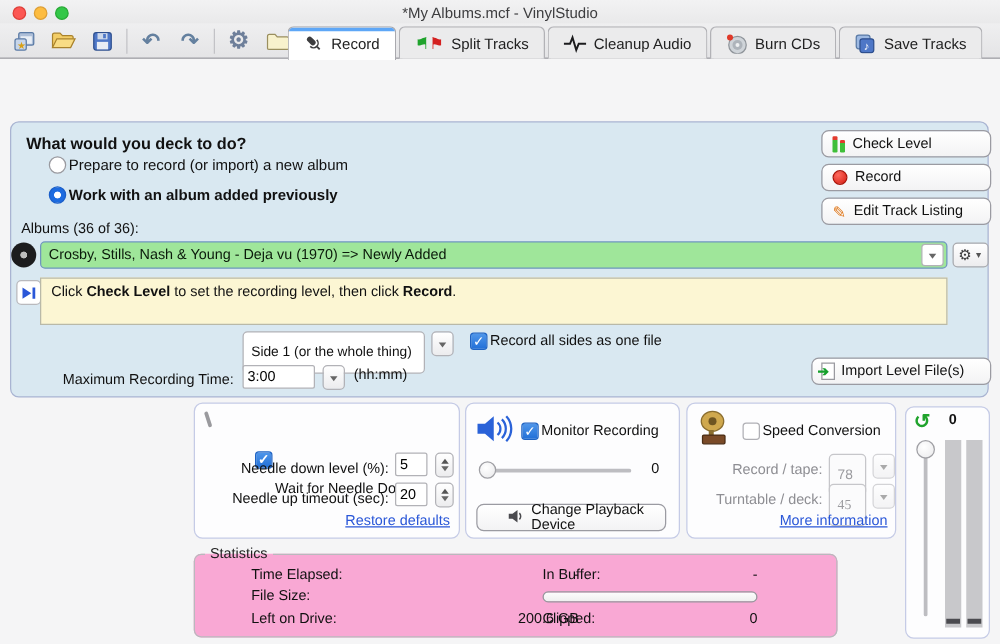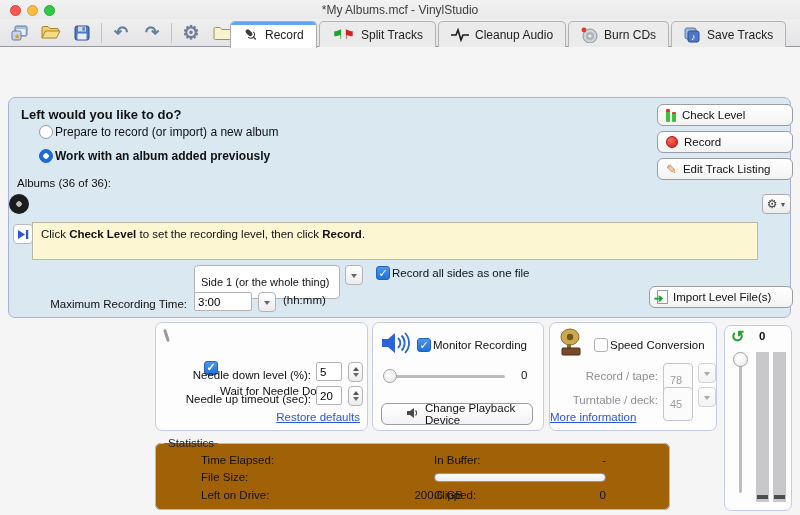--- a/index.html
+++ b/index.html
@@ -90,21 +90,21 @@
   .turntable::after { content:""; position:absolute; right:-2px; top:-2px; width:3px; height:13px; background:#9a9a9e; border-radius:2px; transform:rotate(-18deg);}
   .slider-track { height:3px; background:#bdbdc1; border-radius:2px; position:relative; }
   .sthumb { position:absolute; width:14px; height:14px; background:radial-gradient(circle at 40% 35%, #fff, #e8e8ea); border:1px solid #9f9fa4; border-radius:50%; top:-6px; }
   .meterbar { position:absolute; width:13px; top:26px; height:150px; background:#c8c8cb; }
   .meterdark { position:absolute; bottom:3px; left:1px; right:1px; height:4px; background:#4b4b50; }
   .vtrack { position:absolute; width:3px; background:#bdbdc1; border-radius:2px; }
   .vthumb { position:absolute; width:15px; height:15px; background:radial-gradient(circle at 40% 35%, #fff, #e9e9eb); border:1px solid #9f9fa4; border-radius:50%; }
   .btn { border:1px solid #9b9ba2; border-radius:6px; background:linear-gradient(#ffffff,#f3f3f4);
     display:flex; align-items:center; justify-content:center; gap:6px; font-size:11.5px; color:#111;padding-left:24px; }
   fieldset.stats { position:absolute; left:155px; top:437px; width:515px; height:73px;
-    border:1px solid #b9b9bd; border-radius:6px; background:#a16207; }
+    border:1px solid #b9b9bd; border-radius:6px; background:#f9a8d4; }
   fieldset.stats legend { font-size:11.5px; color:#222; margin-left:8px; padding:0 4px; }
   .stat-label { position:absolute; font-size:11.5px; color:#111; }
   .stat-val { position:absolute; font-size:11.5px; color:#111; text-align:right; }
   .pill { position:absolute; height:9px; border:1px solid #97979d; border-radius:5px; background:linear-gradient(#fdfdfd,#efefef); }
 </style>
 </head>
 <body>
 
 <div class="window">
 
@@ -213,34 +213,40 @@
               <rect x="4" y="4" width="11" height="11" rx="2" fill="#4e77c7" stroke="#2e4f8e"></rect>
               <text x="7" y="13" font-size="9" fill="#fff">♪</text>
             </svg>
         </span>
         <span>Save Tracks</span>
       </div>
     </div>
   </div>
 
   <div class="bluepanel">
-    <div class="heading">Left would you like to do?</div>
+    <div class="heading">What would you deck to do?</div>
 
     <div class="radiorow" style="left:30px; top:27px;">
       <span class="radio"></span>
       <span>Prepare to record (or import) a new album</span>
     </div>
     <div class="radiorow" style="left:30px; top:51px; font-weight:bold;">
       <span class="radio sel"></span>
       <span>Work with an album added previously</span>
     </div>
 
     <div class="label abs" style="left:8px; top:79px;">Albums (36 of 36):</div>
 
     <span class="record-disc abs" style="left:0px; top:96px;"></span>
+    <div class="albumcombo">
+      <span class="albumtext">Crosby, Stills, Nash &amp; Young - Deja vu (1970) =&gt; Newly Added</span>
+      <span class="albumchev">
+          <span class="dn"></span>
+        </span>
+    </div>
     <div class="gearbtn">
       <span style="font-size:12px;color:#3c3c3e;line-height:1;">⚙</span>
       <span style="font-size:7px;color:#555;">▼</span>
     </div>
 
     <div class="msgicon">
       <svg width="13" height="13" viewBox="0 0 13 13">
           <polygon points="1,2 8,6.5 1,11" fill="#2a57d8"></polygon>
           <rect x="9" y="2" width="2.2" height="9" fill="#2a57d8"></rect>
         </svg>
@@ -354,27 +360,27 @@
       <span class="label">Speed Conversion</span>
     </div>
     <div class="abs" style="left:10px; top:43px; width:98px; text-align:right;"><span class="graylabel">Record / tape:</span></div>
     <div class="combo disabledcombo abs" style="left:113px; top:40px; width:30px;">
         <span>78</span>
       </div>
     <span class="chevbtn abs" style="left:145px; top:40px; opacity:.55;">
         <span class="dn"></span>
       </span>
     <div class="abs" style="left:10px; top:67px; width:98px; text-align:right;"><span class="graylabel">Turntable / deck:</span></div>
-    <div class="combo disabledcombo abs" style="left:113px; top:64px; width:30px;">
+    <div class="combo disabledcombo abs" style="left:113px; top:64px; width:30px;font-family:Liberation Serif, serif;">
         <span>45</span>
       </div>
     <span class="chevbtn abs" style="left:145px; top:64px; opacity:.55;">
         <span class="dn"></span>
       </span>
-    <a class="link abs" style="left:0; top:88px; width:160px; display:block; ">More information</a>
+    <a class="link abs" style="left:0; top:88px; width:160px; display:block; text-align:right;">More information</a>
   </div>
 
   <div class="panel" style="left:724px; top:325px; width:68px; height:186px;">
     <span class="abs" style="left:6px; top:1px; color:#1fa32c; font-size:16px; font-weight:bold;">↺</span>
     <span class="label abs" style="left:34px; top:4px; font-weight:bold;">0</span>
     <div class="vtrack" style="left:14px; top:32px; height:135px;">
       <span class="vthumb" style="left:-6px; top:-6px;"></span>
     </div>
     <div class="meterbar" style="left:31px;">
         <span class="meterdark"></span>

